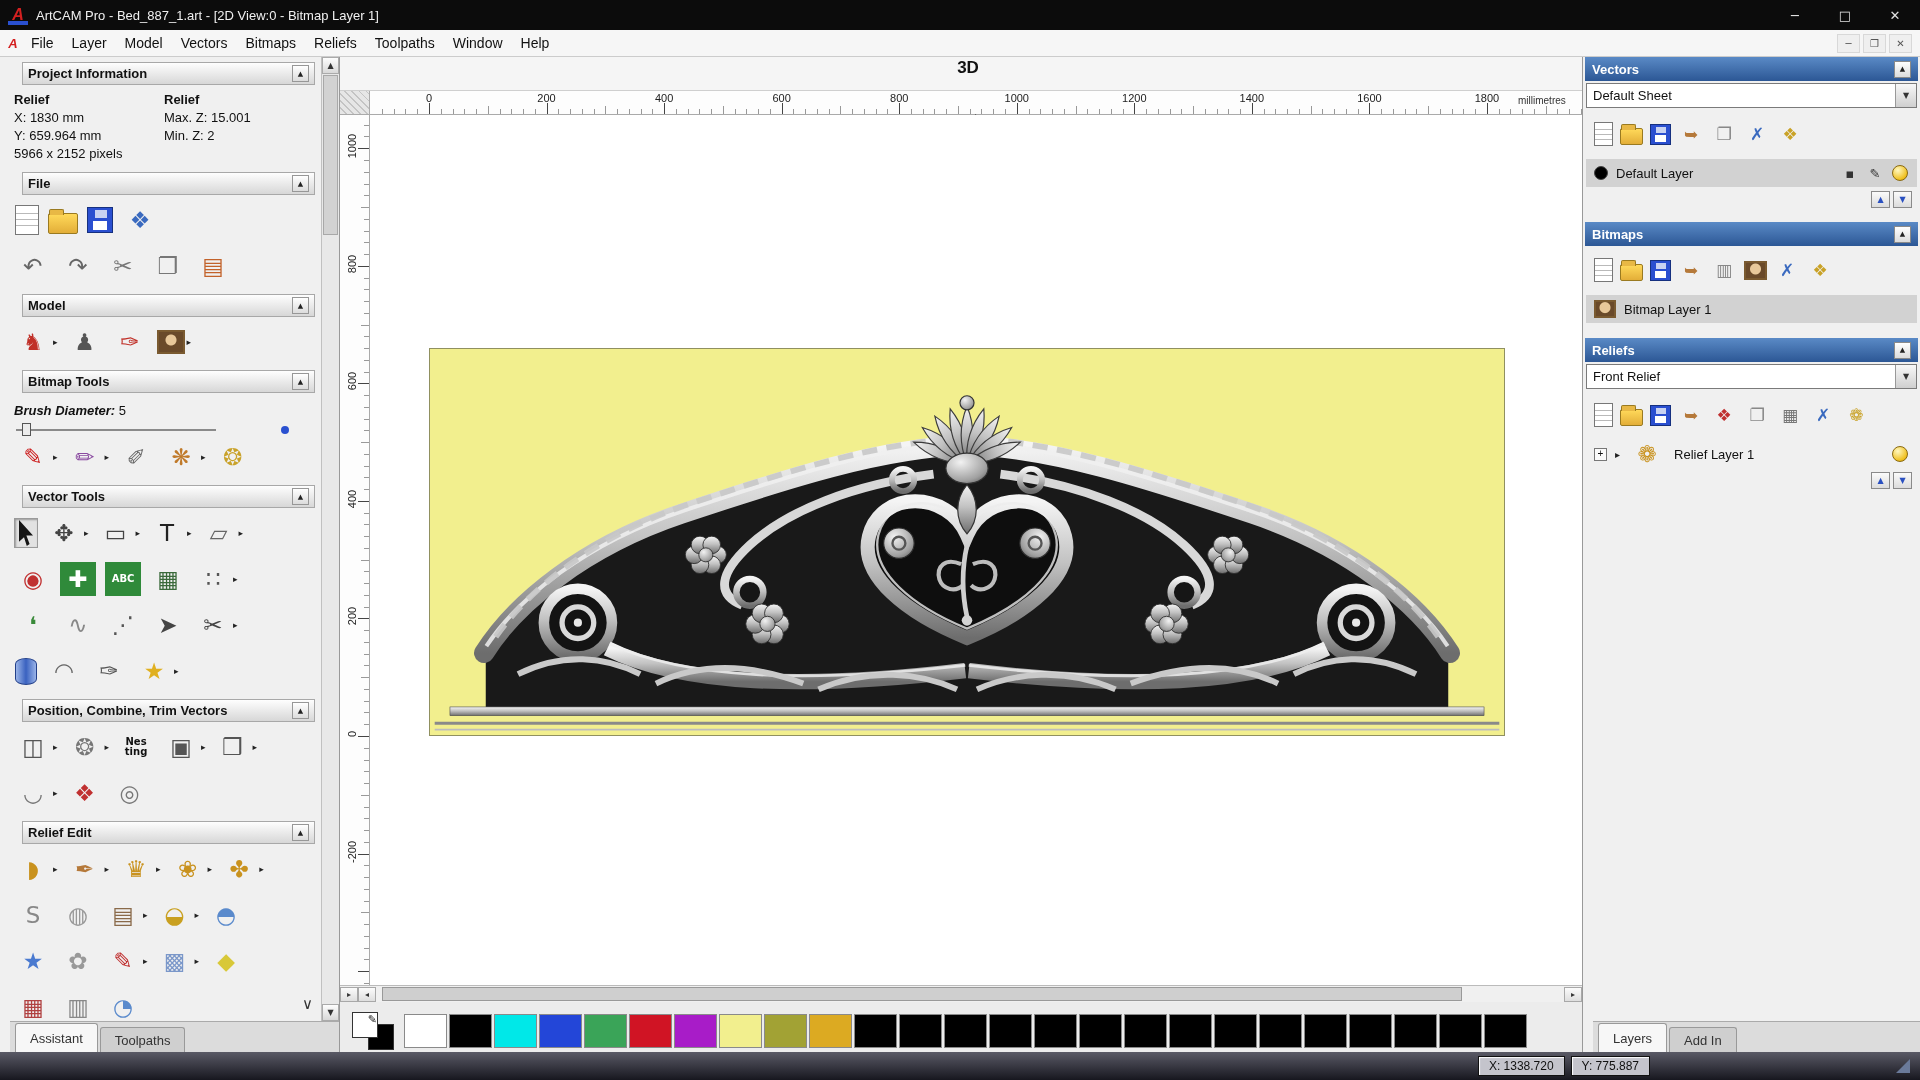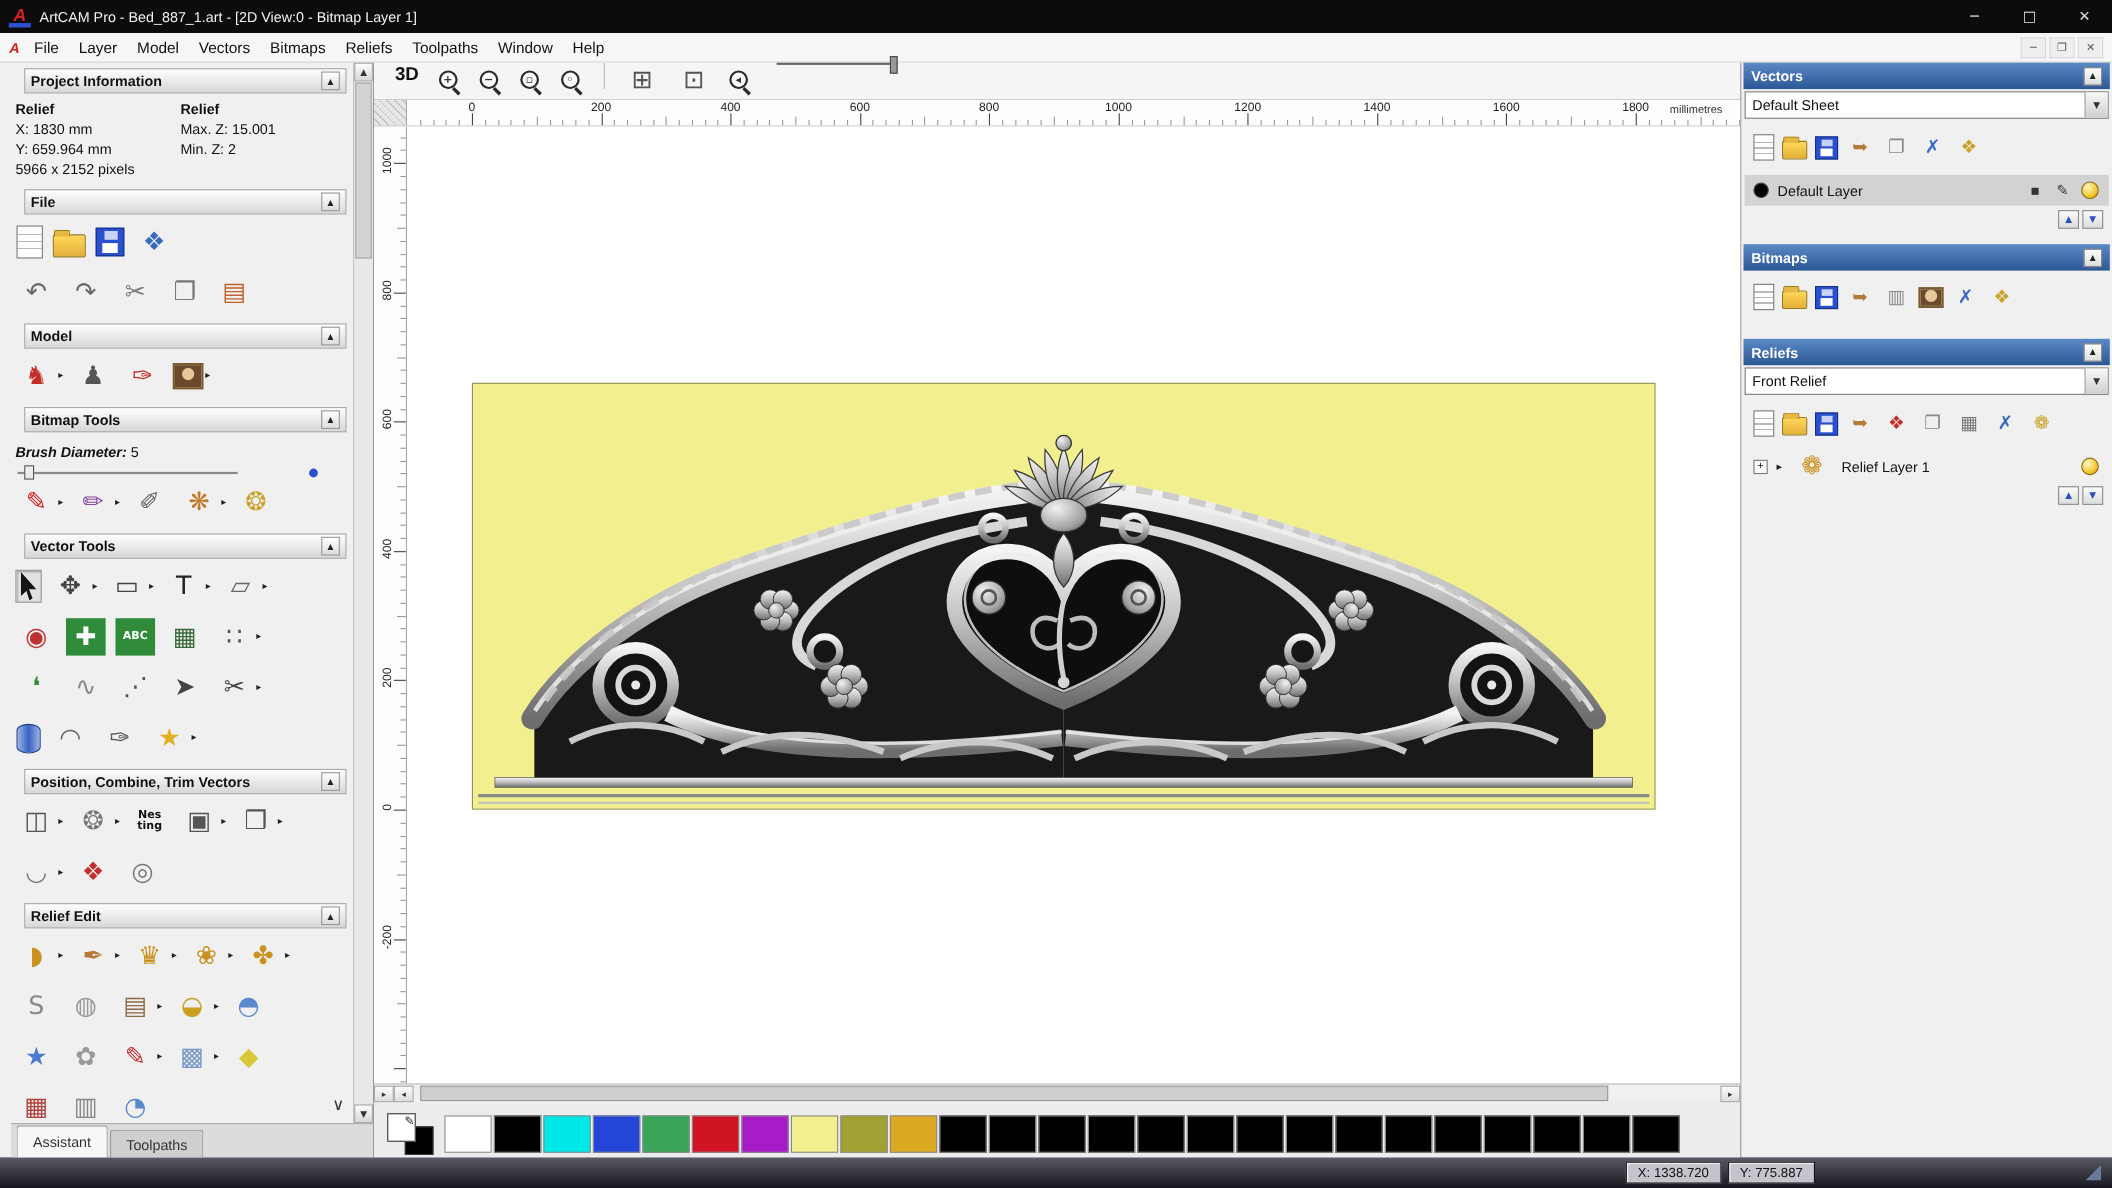--- a/index.html
+++ b/index.html
@@ -69,21 +69,21 @@
   .sb-arrow.bottom{position:absolute;bottom:0;left:0;right:0;}
   .sb-thumb{position:absolute;top:18px;left:1px;right:1px;height:160px;background:#d2d2d2;border:1px solid #a8a8a8;}
   .more-chevron{position:absolute;right:26px;bottom:8px;font-size:15px;color:#333;font-family:"DejaVu Sans",sans-serif;}
   .panel-tabs{margin-top:auto;height:31px;background:#dcdcdc;border-top:1px solid #aaa;display:flex;align-items:flex-end;padding:0 5px;gap:2px;margin-left:10px;}
   .tab{height:25px;padding:0 14px;display:flex;align-items:center;font-size:13px;border:1px solid #999;border-bottom:none;
     border-radius:3px 3px 0 0;background:#cfcfcf;color:#333;}
   .tab.active{background:#f7f7f7;height:29px;}
 
   
   .canvas-col{flex:1;min-width:0;display:flex;flex-direction:column;background:#ffffff;}
-  .canvas-toolbar{height:34px;background:#f5f5f5;border-bottom:1px solid #cfcfcf;display:flex;gap:9px;padding-left:14px;}
+  .canvas-toolbar{height:34px;background:#f5f5f5;border-bottom:1px solid #cfcfcf;display:flex;align-items:center;gap:9px;padding-left:14px;flex-direction:column;}
   .btn-3d{font-weight:bold;font-size:17px;padding:1px 5px;}
   .ctb-slider{width:110px;height:2px;background:#666;position:relative;margin-left:10px;}
   .ctb-slider::after{content:"";position:absolute;right:0;top:-6px;width:5px;height:14px;background:#999;border:1px solid #444;}
   .ruler-row{height:24px;display:flex;border-bottom:1px solid #aaa;}
   .ruler-corner{width:30px;background:#e6e6e6;border-right:1px solid #aaa;background-image:repeating-linear-gradient(45deg,transparent 0 4px,#c4c4c4 4px 5px);}
   .hruler{flex:1;position:relative;background:#fdfdfd;overflow:hidden;}
   .tick{position:absolute;bottom:0;width:1px;height:5px;background:#999;}
   .tick.mid{height:8px;}
   .tick.major{height:11px;background:#444;}
   .hlabel{position:absolute;top:1px;transform:translateX(-50%);font-size:11px;color:#222;}
@@ -958,20 +958,24 @@
               <span class="ico ico-photo"></span>
             </span>
             <span class="ico-wrap">
               <span class="ico ico-glyph" style="color: rgb(58, 106, 191);">✗</span>
             </span>
             <span class="ico-wrap">
               <span class="ico ico-glyph" style="color: rgb(201, 162, 39);">❖</span>
             </span>
           </div>
         </div>
+      <div class="layer-row selected">
+        <span class="ico ico-photo" style="width:22px;height:18px;"></span>
+        <span>Bitmap Layer 1</span>
+      </div>
     </div>
 
     <div class="rp-block">
       <div class="rp-header">
         <span>Reliefs</span>
         <span class="rp-collapse">▲</span>
       </div>
       <div class="combo">
         <span>Front Relief</span>
         <span class="combo-btn">▼</span>
@@ -1021,20 +1025,24 @@
               <span class="ico ico-bulb"></span>
             </span>
           </span>
       </div>
       <div class="move-btns" id="rel-move">
           <span class="move-btn">▲</span>
           <span class="move-btn">▼</span>
         </div>
     </div>
 
+    <div class="panel-tabs" id="rp-tabs">
+        <span class="tab active">Layers</span>
+        <span class="tab">Add In</span>
+      </div>
   </div>
 </div>
 
 <div class="statusbar">
   <span class="sb-flex"></span>
   <span class="sb-cell">X: 1338.720</span>
   <span class="sb-cell">Y: 775.887</span>
   <span class="sb-spacer"></span>
   <span class="grip"></span>
 </div>

